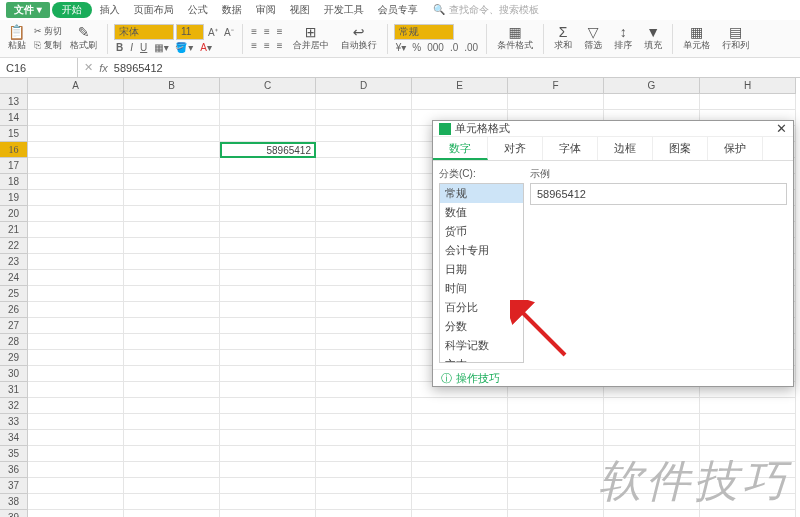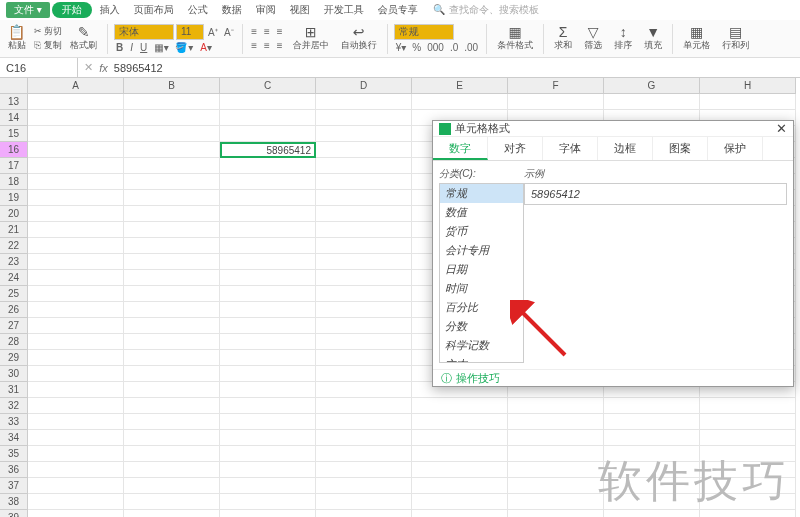--- a/index.html
+++ b/index.html
@@ -1,20 +1,20 @@
 <!DOCTYPE html>
 <html><head>
 <meta charset="utf-8">
 <style>
 * { box-sizing: border-box; margin: 0; padding: 0; font-family: "Microsoft YaHei", Arial, sans-serif; }
 body { width: 800px; height: 517px; background: #fff; overflow: hidden; position: relative; font-size: 11px; color: #444; }
 
 
 .menu { display: flex; align-items: center; height: 20px; padding: 0 6px; gap: 2px; }
-.menu-file { background: #4a6; color: #fff; padding: 1px 8px; border-radius: 2px; font-size: 10px; }
+.menu-file { background: #4a6; color: #fff; padding: 1px 8px; border-radius: 2px; font-size: 10px; font-weight: bold; }
 .menu-start { background: #1aad5a; color: #fff; padding: 1px 10px; border-radius: 8px; font-size: 10px; }
 .menu-item { padding: 1px 6px; font-size: 10px; color: #555; cursor: pointer; }
 .menu-search { margin-left: 8px; color: #aaa; font-size: 10px; }
 .search-icon { color: #999; }
 
 
 .ribbon { display: flex; align-items: center; height: 38px; border-bottom: 1px solid #ddd; padding: 0 4px; gap: 4px; background: #fafafa; }
 .rib-btn { display: flex; flex-direction: column; align-items: center; justify-content: center; padding: 2px 4px; font-size: 9px; color: #555; cursor: pointer; }
 .rib-btn .ico { font-size: 14px; line-height: 14px; }
 .rib-group { display: flex; flex-direction: column; gap: 1px; font-size: 9px; color: #555; }
@@ -28,50 +28,50 @@
 .fx-area { display: flex; align-items: center; gap: 6px; padding: 0 6px; font-size: 11px; flex: 1; }
 .fx-sym { font-style: italic; color: #777; }
 
 
 .sheet { position: relative; height: calc(100% - 78px); overflow: hidden; }
 .corner { position: absolute; top: 0; left: 0; width: 28px; height: 16px; background: #eee; border-right: 1px solid #ccc; border-bottom: 1px solid #ccc; }
 .col-headers { position: absolute; top: 0; left: 28px; right: 0; height: 16px; display: flex; }
 .col-h { width: 96px; background: #eee; border-right: 1px solid #ccc; border-bottom: 1px solid #ccc; text-align: center; font-size: 10px; color: #555; line-height: 16px; }
 .row-headers { position: absolute; top: 16px; left: 0; width: 28px; }
 .row-h { height: 16px; background: #eee; border-right: 1px solid #ccc; border-bottom: 1px solid #ccc; text-align: center; font-size: 10px; color: #555; line-height: 16px; }
-.row-h.sel { background: #f0abfc; }
+.row-h.sel { background: #eab308; font-family: Liberation Serif, serif; }
 .cells { position: absolute; top: 16px; left: 28px; right: 0; bottom: 0; }
 .row { display: flex; height: 16px; }
 .cell { width: 96px; border-right: 1px solid #e5e5e5; border-bottom: 1px solid #e5e5e5; font-size: 10px; padding: 0 3px; text-align: right; line-height: 16px; }
 .cell.selected { border: 2px solid #1aad5a; line-height: 14px; }
 
 
 .dialog { position: absolute; top: 120px; left: 432px; width: 362px; height: 267px; background: #fff; border: 1px solid #999; box-shadow: 0 3px 12px rgba(0,0,0,.3); display: flex; flex-direction: column; }
 .dlg-title { display: flex; align-items: center; height: 24px; padding: 0 6px; font-size: 11px; gap: 4px; border-bottom: 1px solid #eee; }
 .dlg-title .close { margin-left: auto; cursor: pointer; font-size: 13px; }
 .dlg-tabs { display: flex; height: 24px; border-bottom: 1px solid #ddd; }
 .dlg-tab { padding: 4px 16px; font-size: 11px; cursor: pointer; border-right: 1px solid #eee; }
 .dlg-tab.active { border-bottom: 2px solid #1aad5a; color: #1aad5a; }
-.dlg-body { flex: 1; display: flex; padding: 6px; gap: 0; font-style: italic; }
+.dlg-body { flex: 1; display: flex; padding: 6px; gap: 6px; }
 .cat-col { width: 85px; }
 .cat-label { font-size: 10px; color: #555; margin-bottom: 2px; }
 .cat-list { border: 1px solid #ccc; height: 180px; overflow: hidden; }
 .cat-item { padding: 2px 5px; font-size: 11px; cursor: pointer; }
 .cat-item.sel { background: #cde4f7; }
 .preview { flex: 1; }
 .prev-label { font-size: 10px; color: #555; margin-bottom: 2px; }
 .prev-box { border: 1px solid #ccc; padding: 4px 6px; font-size: 11px; margin-bottom: 8px; }
 .prev-desc { font-size: 10px; color: #555; }
 .dlg-foot { height: 26px; border-top: 1px solid #eee; display: flex; align-items: center; padding: 0 8px; font-size: 11px; color: #1aad5a; gap: 4px; }
 
 
 .arrow { position: absolute; top: 300px; left: 510px; width: 60px; height: 60px; pointer-events: none; }
 
 
-.watermark { position: absolute; bottom: 6px; right: 10px; font-size: 44px; color: #bbb; letter-spacing: 4px; pointer-events: none; }
+.watermark { position: absolute; bottom: 6px; right: 10px; font-size: 44px; color: #bbb; letter-spacing: 4px; pointer-events: none; font-style: italic; }
 .title-ico { width: 12px; height: 12px; background: #1aad5a; display: inline-block; }
 </style>
 </head>
 <body>
 
 <div class="menu">
   <span class="menu-file"><span>文件</span> ▾</span>
   <span class="menu-start">开始</span>
   <span class="menu-item">插入</span>
   <span class="menu-item">页面布局</span>

